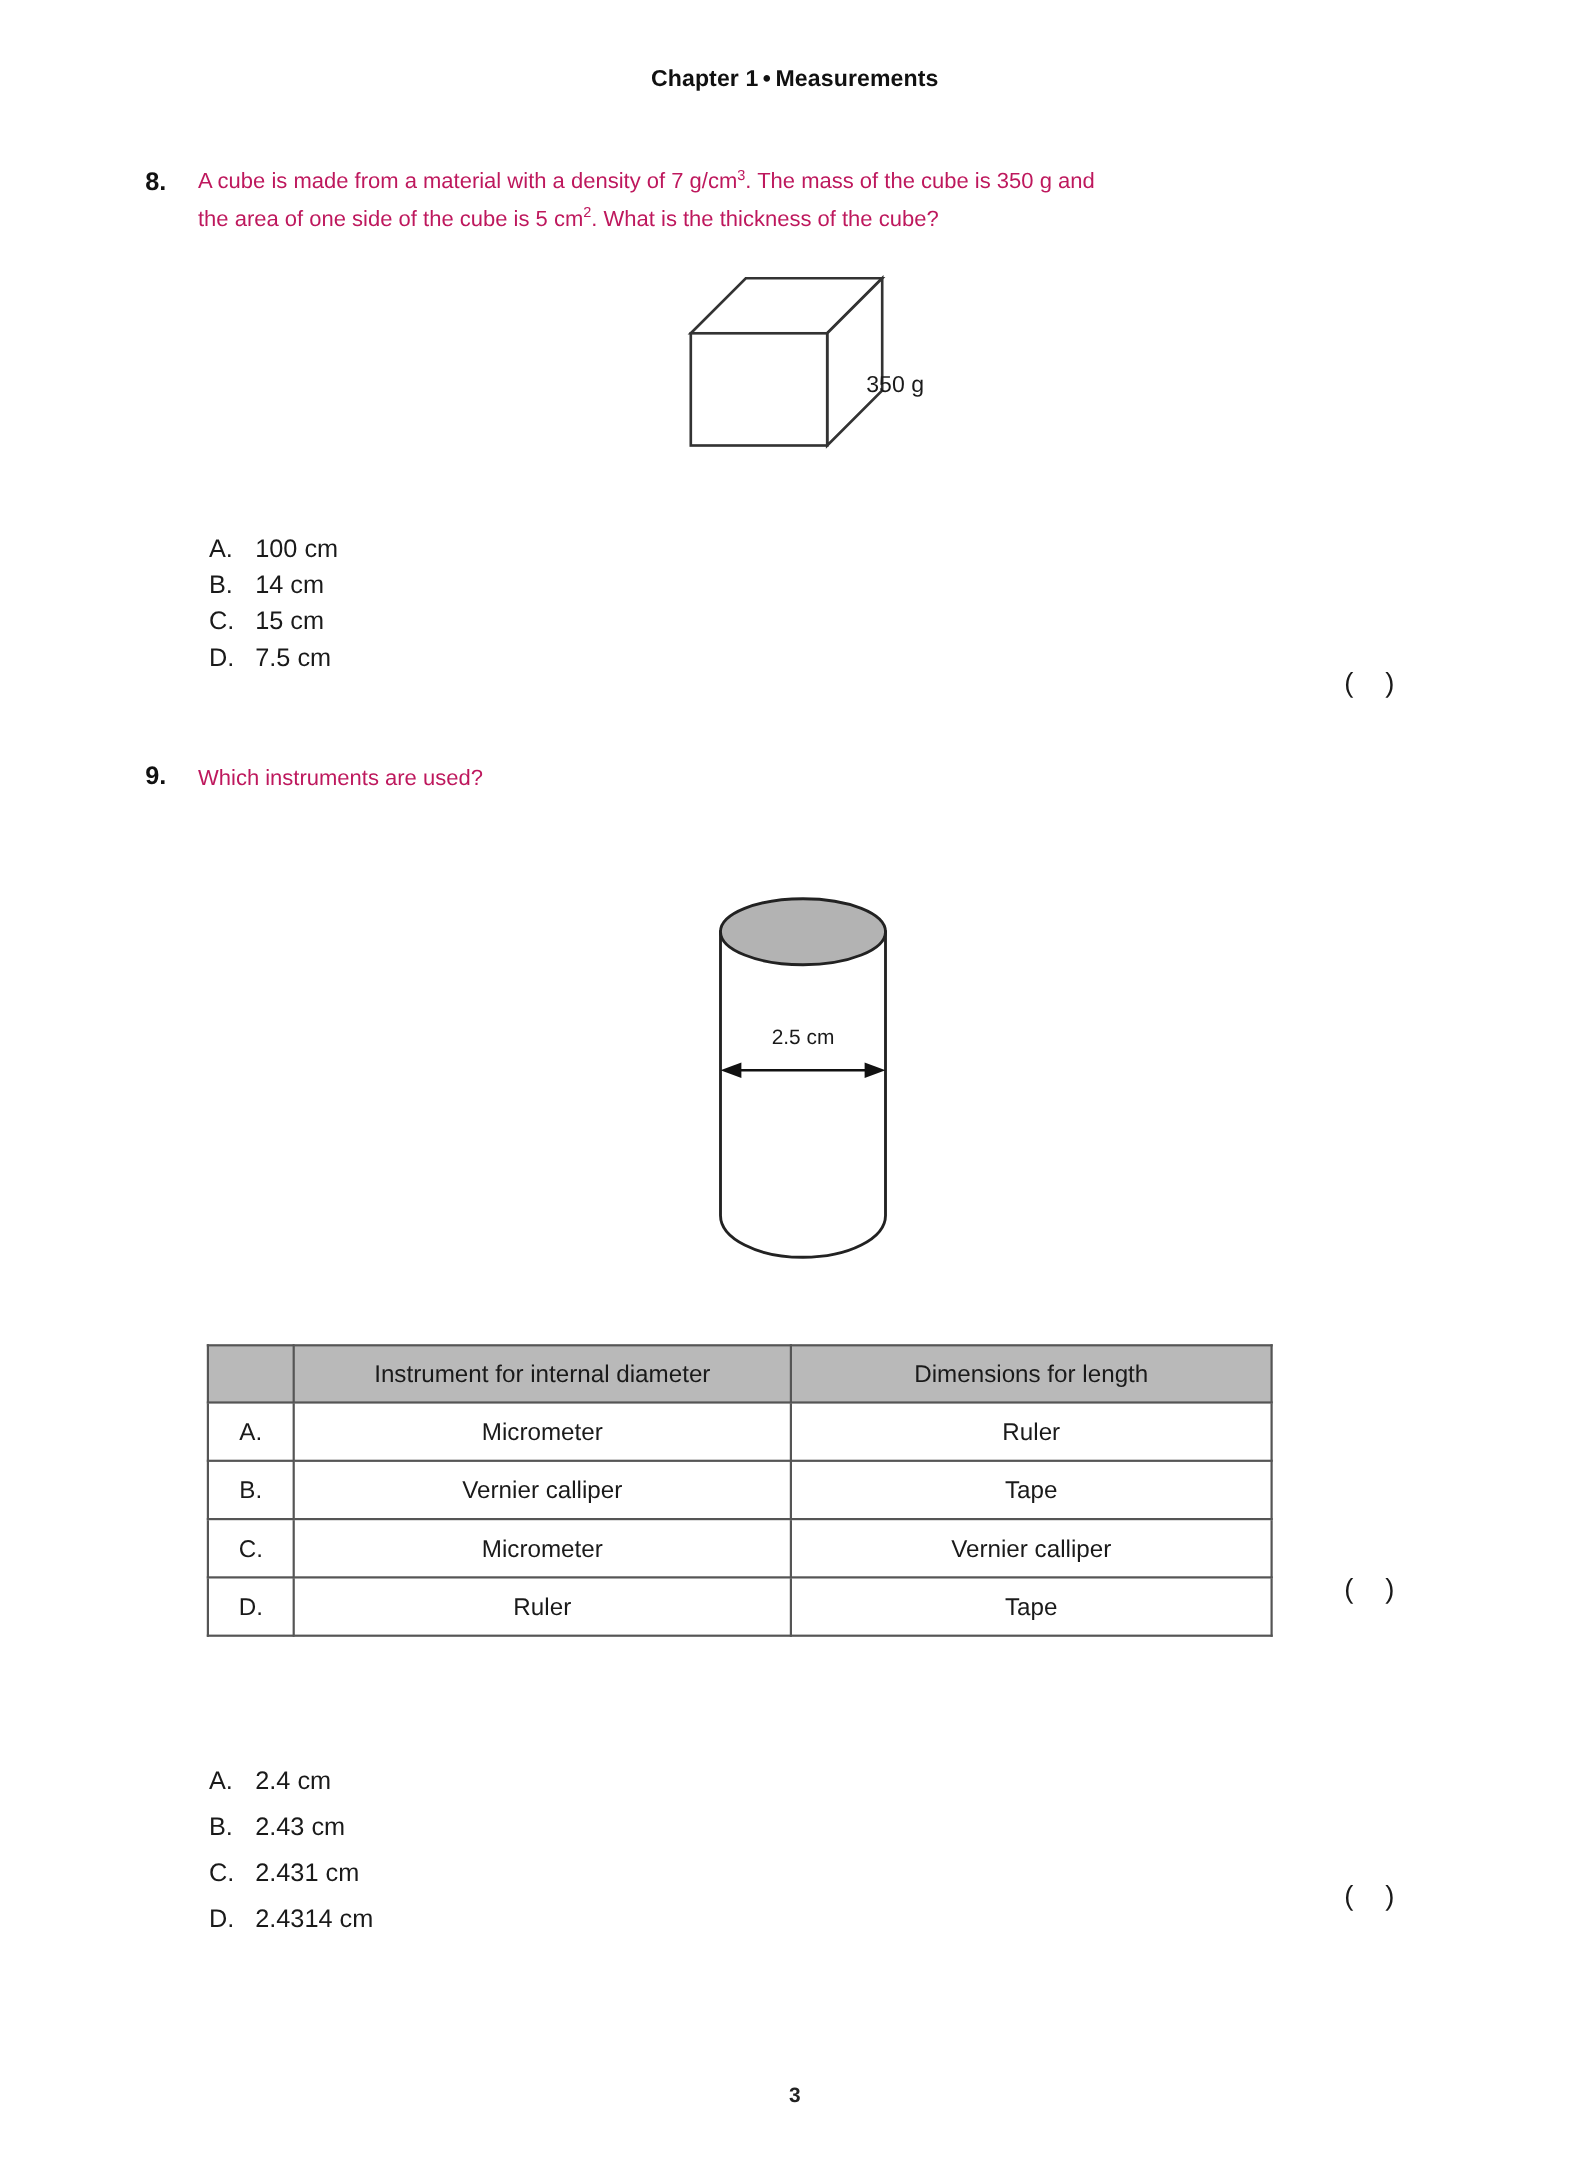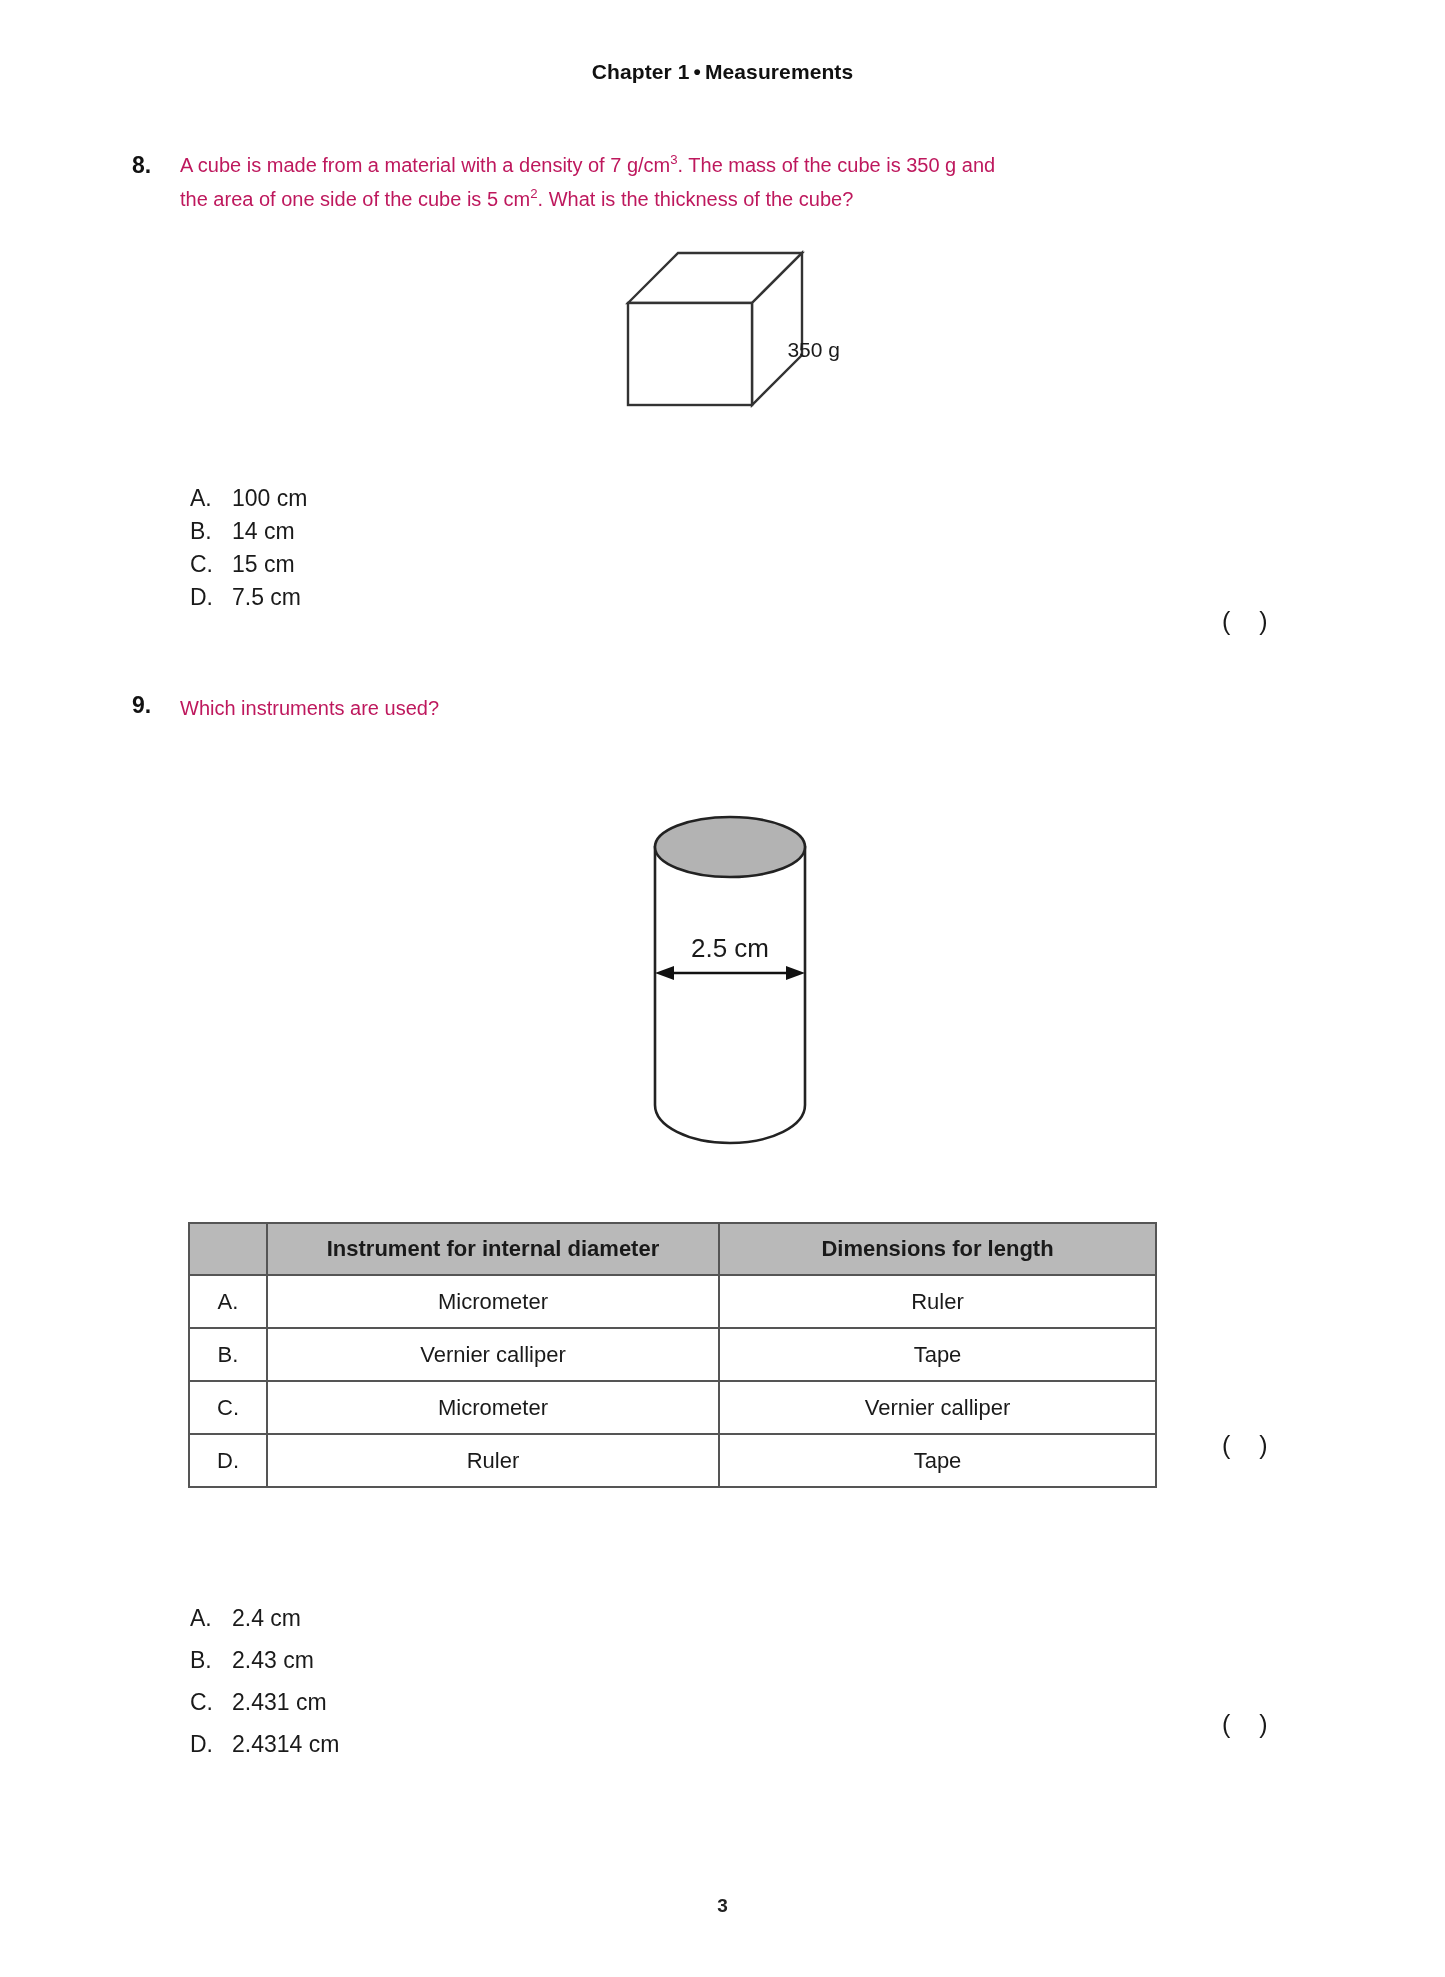--- a/index.html
+++ b/index.html
@@ -123,21 +123,21 @@
     position: absolute;
     left: 640px;
     top: 815px;
     width: 180px;
     height: 345px;
   }
   .cyl-dim-label {
     position: absolute;
     width: 180px;
     text-align: center;
-    font-size: 26px;
+    font-size: 19px;
     color: #1a1a1a;
     pointer-events: none;
   }
 
   
   .instrument-table-wrap {
     position: absolute;
     left: 188px;
     top: 1222px;
     width: 967px;
@@ -153,21 +153,21 @@
     text-align: center;
     font-size: 22px;
     color: #1a1a1a;
     padding: 0;
     height: 53px;
     vertical-align: middle;
     font-weight: normal;
   }
   table.instrument-table thead th {
     background: #b9b9b9;
-    font-weight: bold;
+    font-weight: normal;
     height: 52px;
   }
   table.instrument-table col.c-letter { width: 78px; }
   table.instrument-table col.c-mid { width: 452px; }
   table.instrument-table col.c-right { width: 437px; }
 
   
   .page-number {
     position: absolute;
     bottom: 60px;

